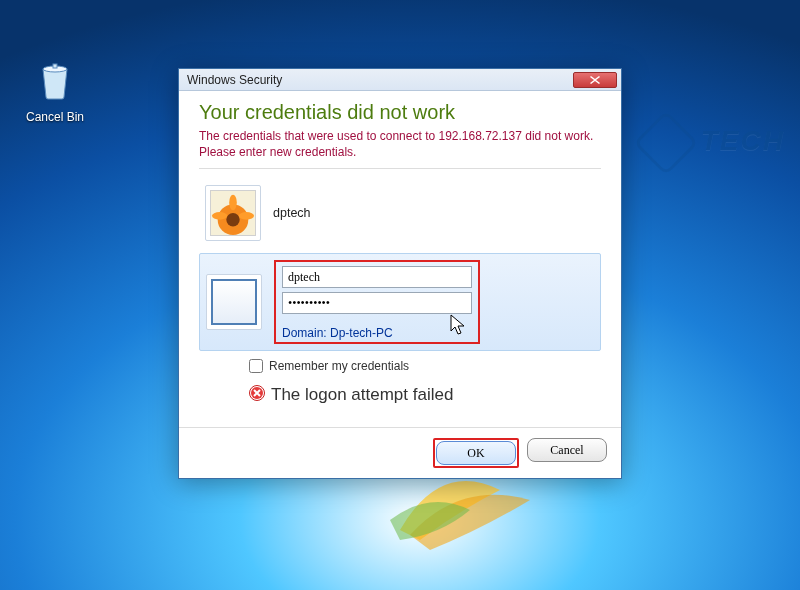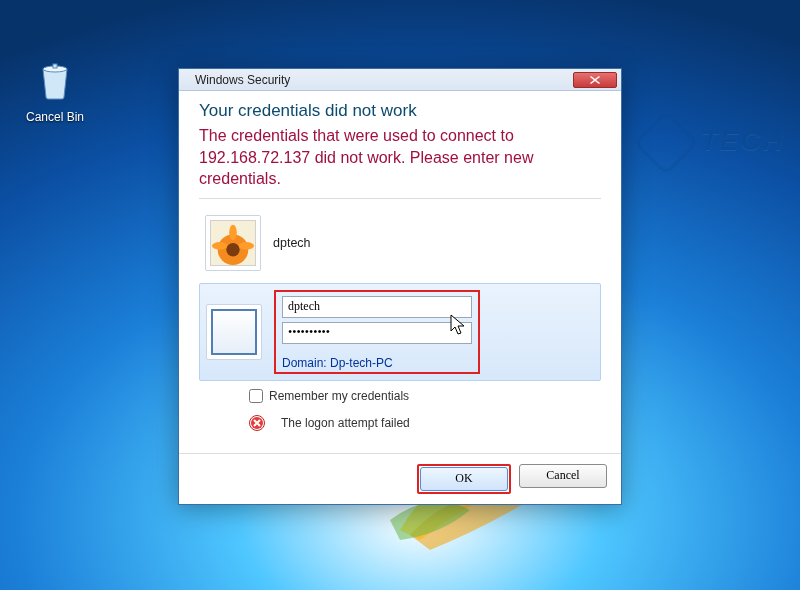--- a/index.html
+++ b/index.html
@@ -49,40 +49,40 @@
     box-shadow: 0 4px 25px rgba(0,0,0,.35);
   }
   .titlebar {
     height: 22px;
     background: linear-gradient(#e9eff7, #dbe6f4);
     border-bottom: 1px solid #b6c7db;
     display: flex; align-items: center;
     padding: 0 4px 0 8px;
     font-size: 12px; color: #222;
   }
-  .titlebar .title { flex: 1; margin-left: 8px; }
+  .titlebar .title { flex: 1; }
   .close-btn {
     width: 44px; height: 16px;
     background: linear-gradient(#e67070, #c83b3b);
     border: 1px solid #9a2c2c; border-radius: 2px;
     display: flex; align-items: center; justify-content: center;
     cursor: pointer;
   }
   .close-btn svg { display: block; }
 
   .body {
     padding: 10px 20px 14px 20px;
     font-size: 12px; color: #333;
   }
   .heading {
-    color: #0c4a6e; font-size: 17px;
+    color: #4d7c0f; font-size: 20px;
     margin-bottom: 4px;
   }
   .errmsg {
-    color: #a01040; font-size: 16px;
+    color: #a01040; font-size: 12px;
     line-height: 1.35; margin-bottom: 8px;
   }
   .sep { border: none; border-top: 1px solid #ddd; margin: 4px 0 10px; }
 
   .tile {
     display: flex; align-items: center; gap: 12px;
     padding: 6px; margin-bottom: 6px;
     border-radius: 2px;
   }
   .tile.selected {
@@ -118,36 +118,36 @@
   .cursor-arrow {
     position: absolute; left: 450px; top: 314px; pointer-events: none;
   }
 
   .remember {
     display: flex; align-items: center; gap: 6px;
     margin: 8px 0 12px 50px; font-size: 12px;
   }
   .remember input { width: 14px; height: 14px; }
   .fail {
-    display: flex; align-items: center; gap: 16px;
-    margin: 0 0 8px 50px; font-size: 12px;
+    display: flex; align-items: flex-start; gap: 6px;
+    margin: 0 0 8px 50px; font-size: 17px;
   }
   .fail .xicon {
     width: 16px; height: 16px;
   }
 
   .buttons {
     border-top: 1px solid #ddd;
     padding: 10px 14px;
     display: flex; justify-content: flex-end; gap: 8px;
   }
   .btn {
-    width: 88px; height: 24px;
+    width: 80px; height: 24px;
     background: linear-gradient(#fdfdfd, #e6e6e6);
-    border: 1px solid #8a8a8a; border-radius: 3px;
+    border: 1px solid #8a8a8a; border-radius: 8px;
     font: 12px "Segoe UI"; cursor: pointer;
   }
   .btn.ok {
     background: linear-gradient(#eef6ff, #cfe4fb);
     border: 1px solid #5a8bd6;
   }
   .ok-highlight { border: 2px solid #d22; padding: 1px; border-radius: 2px; }
 </style>
 </head>
 <body>

